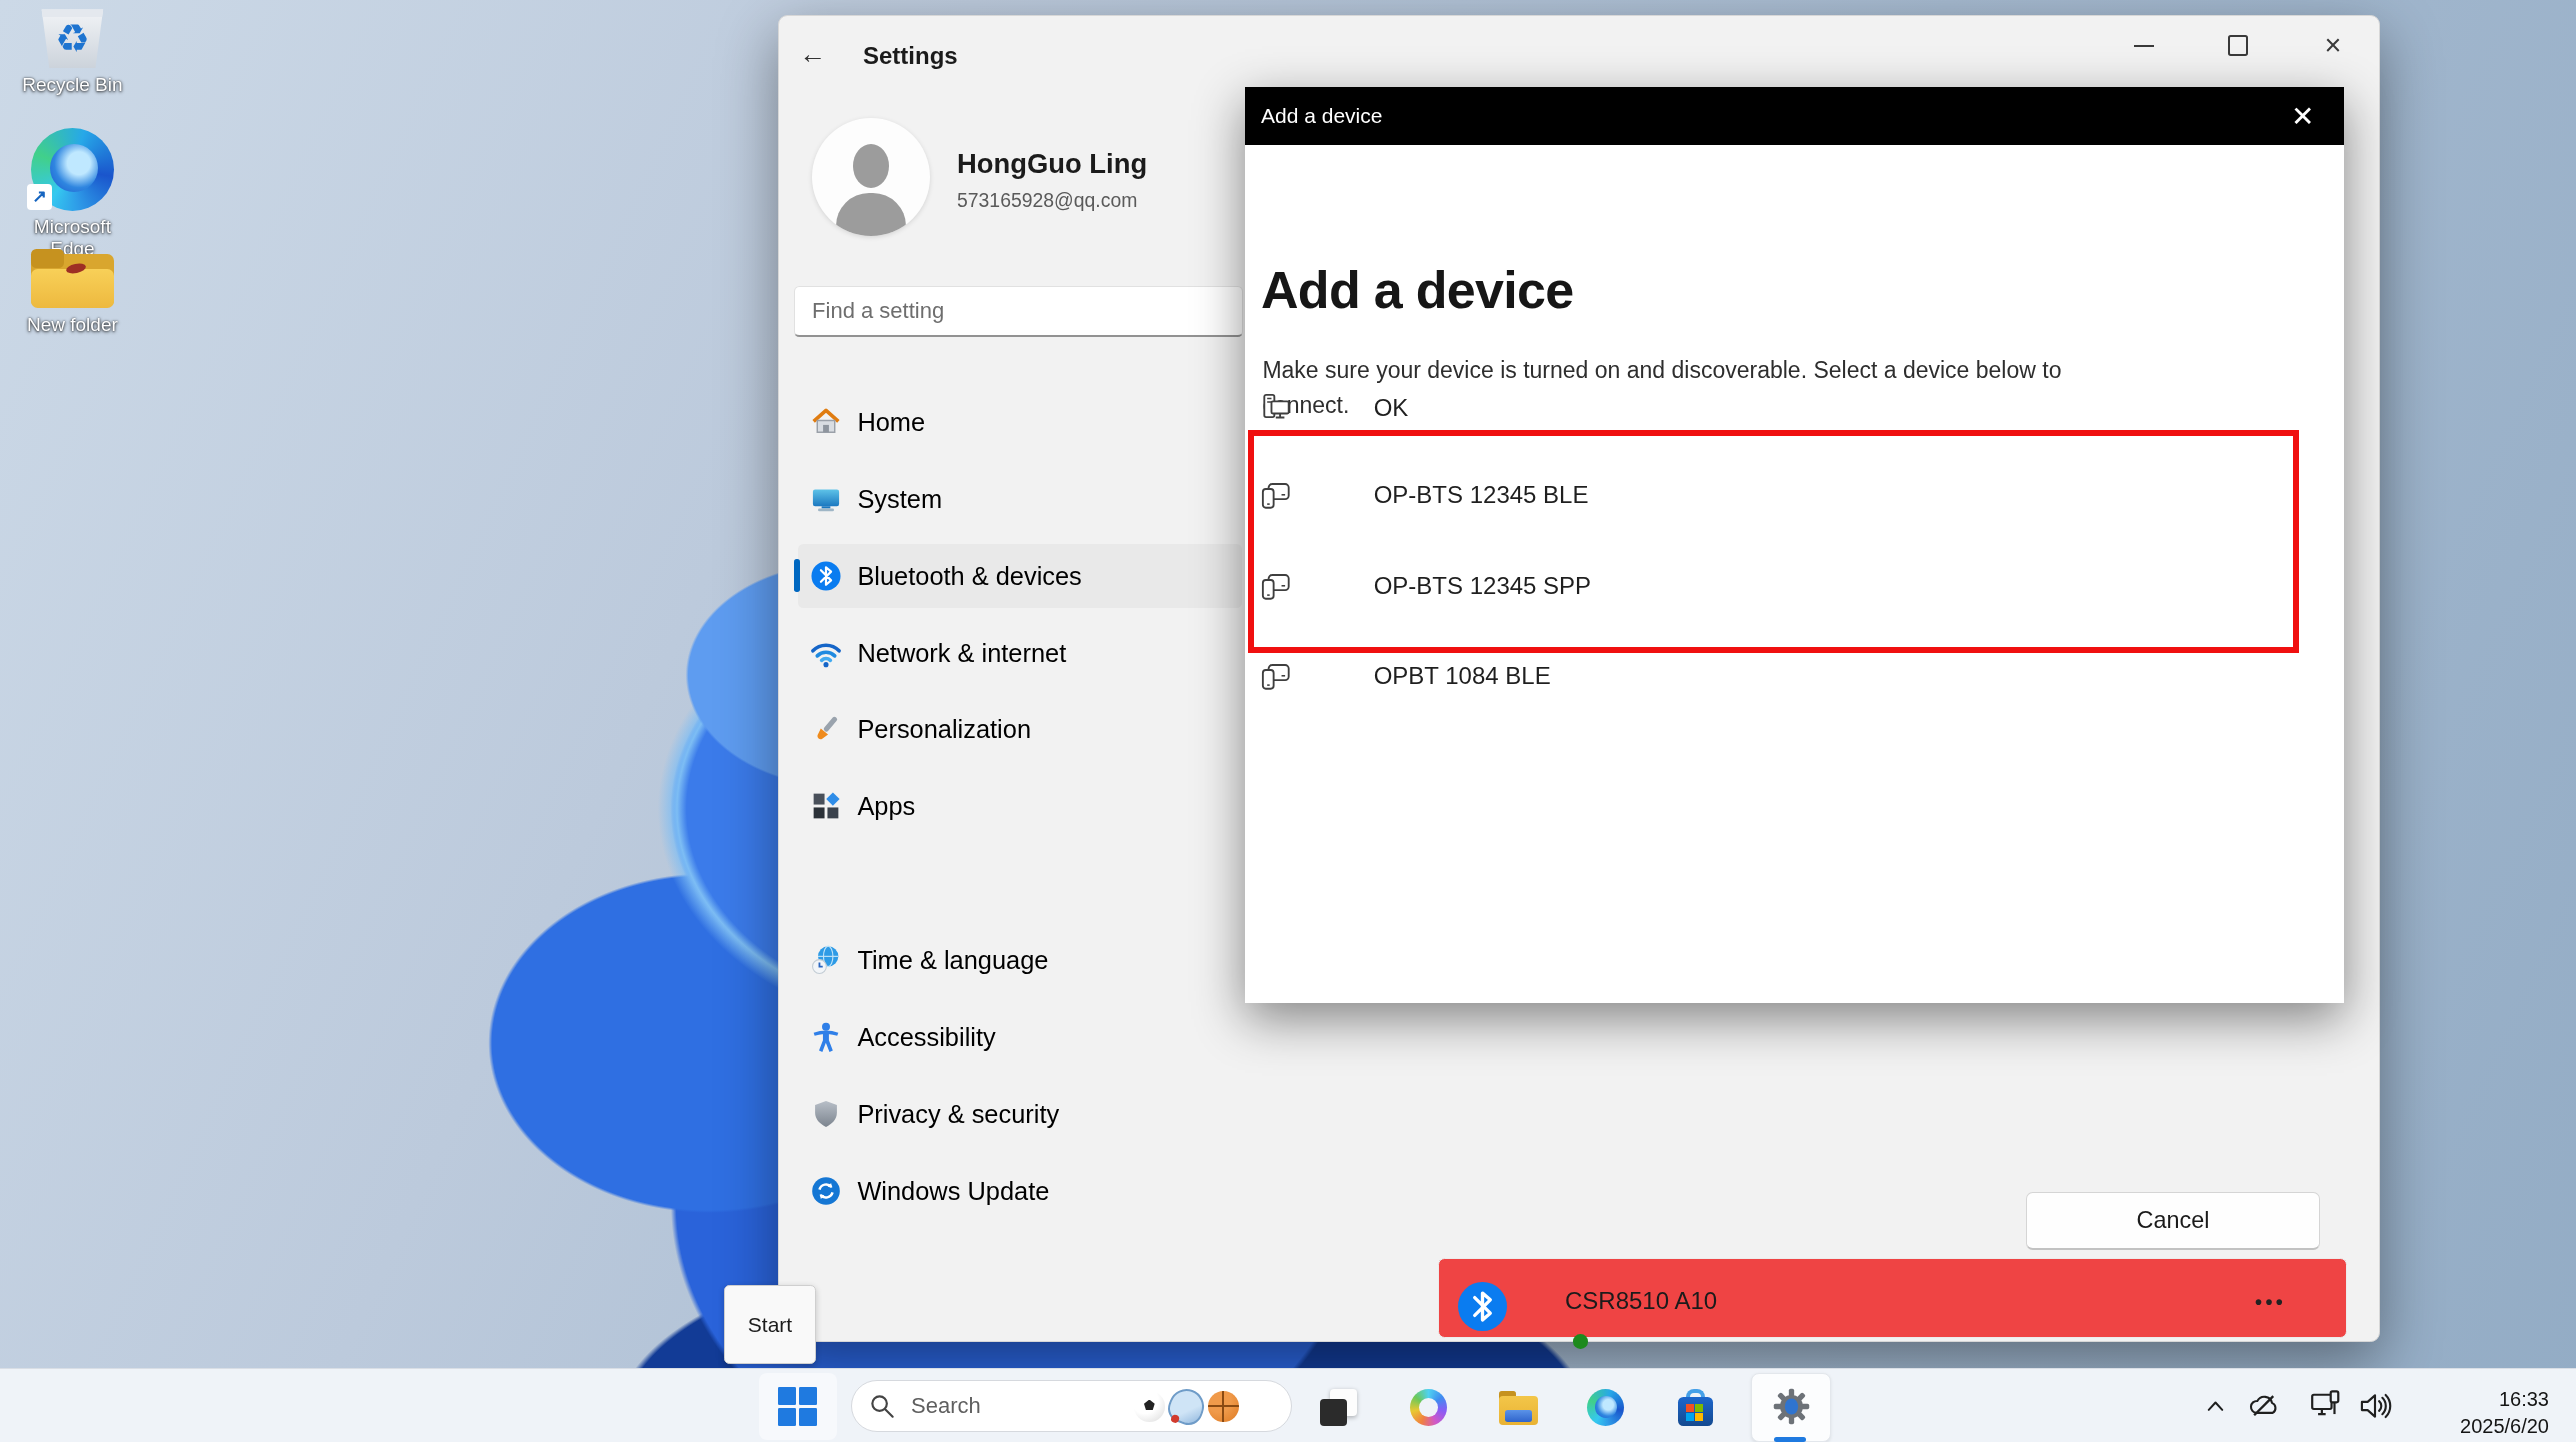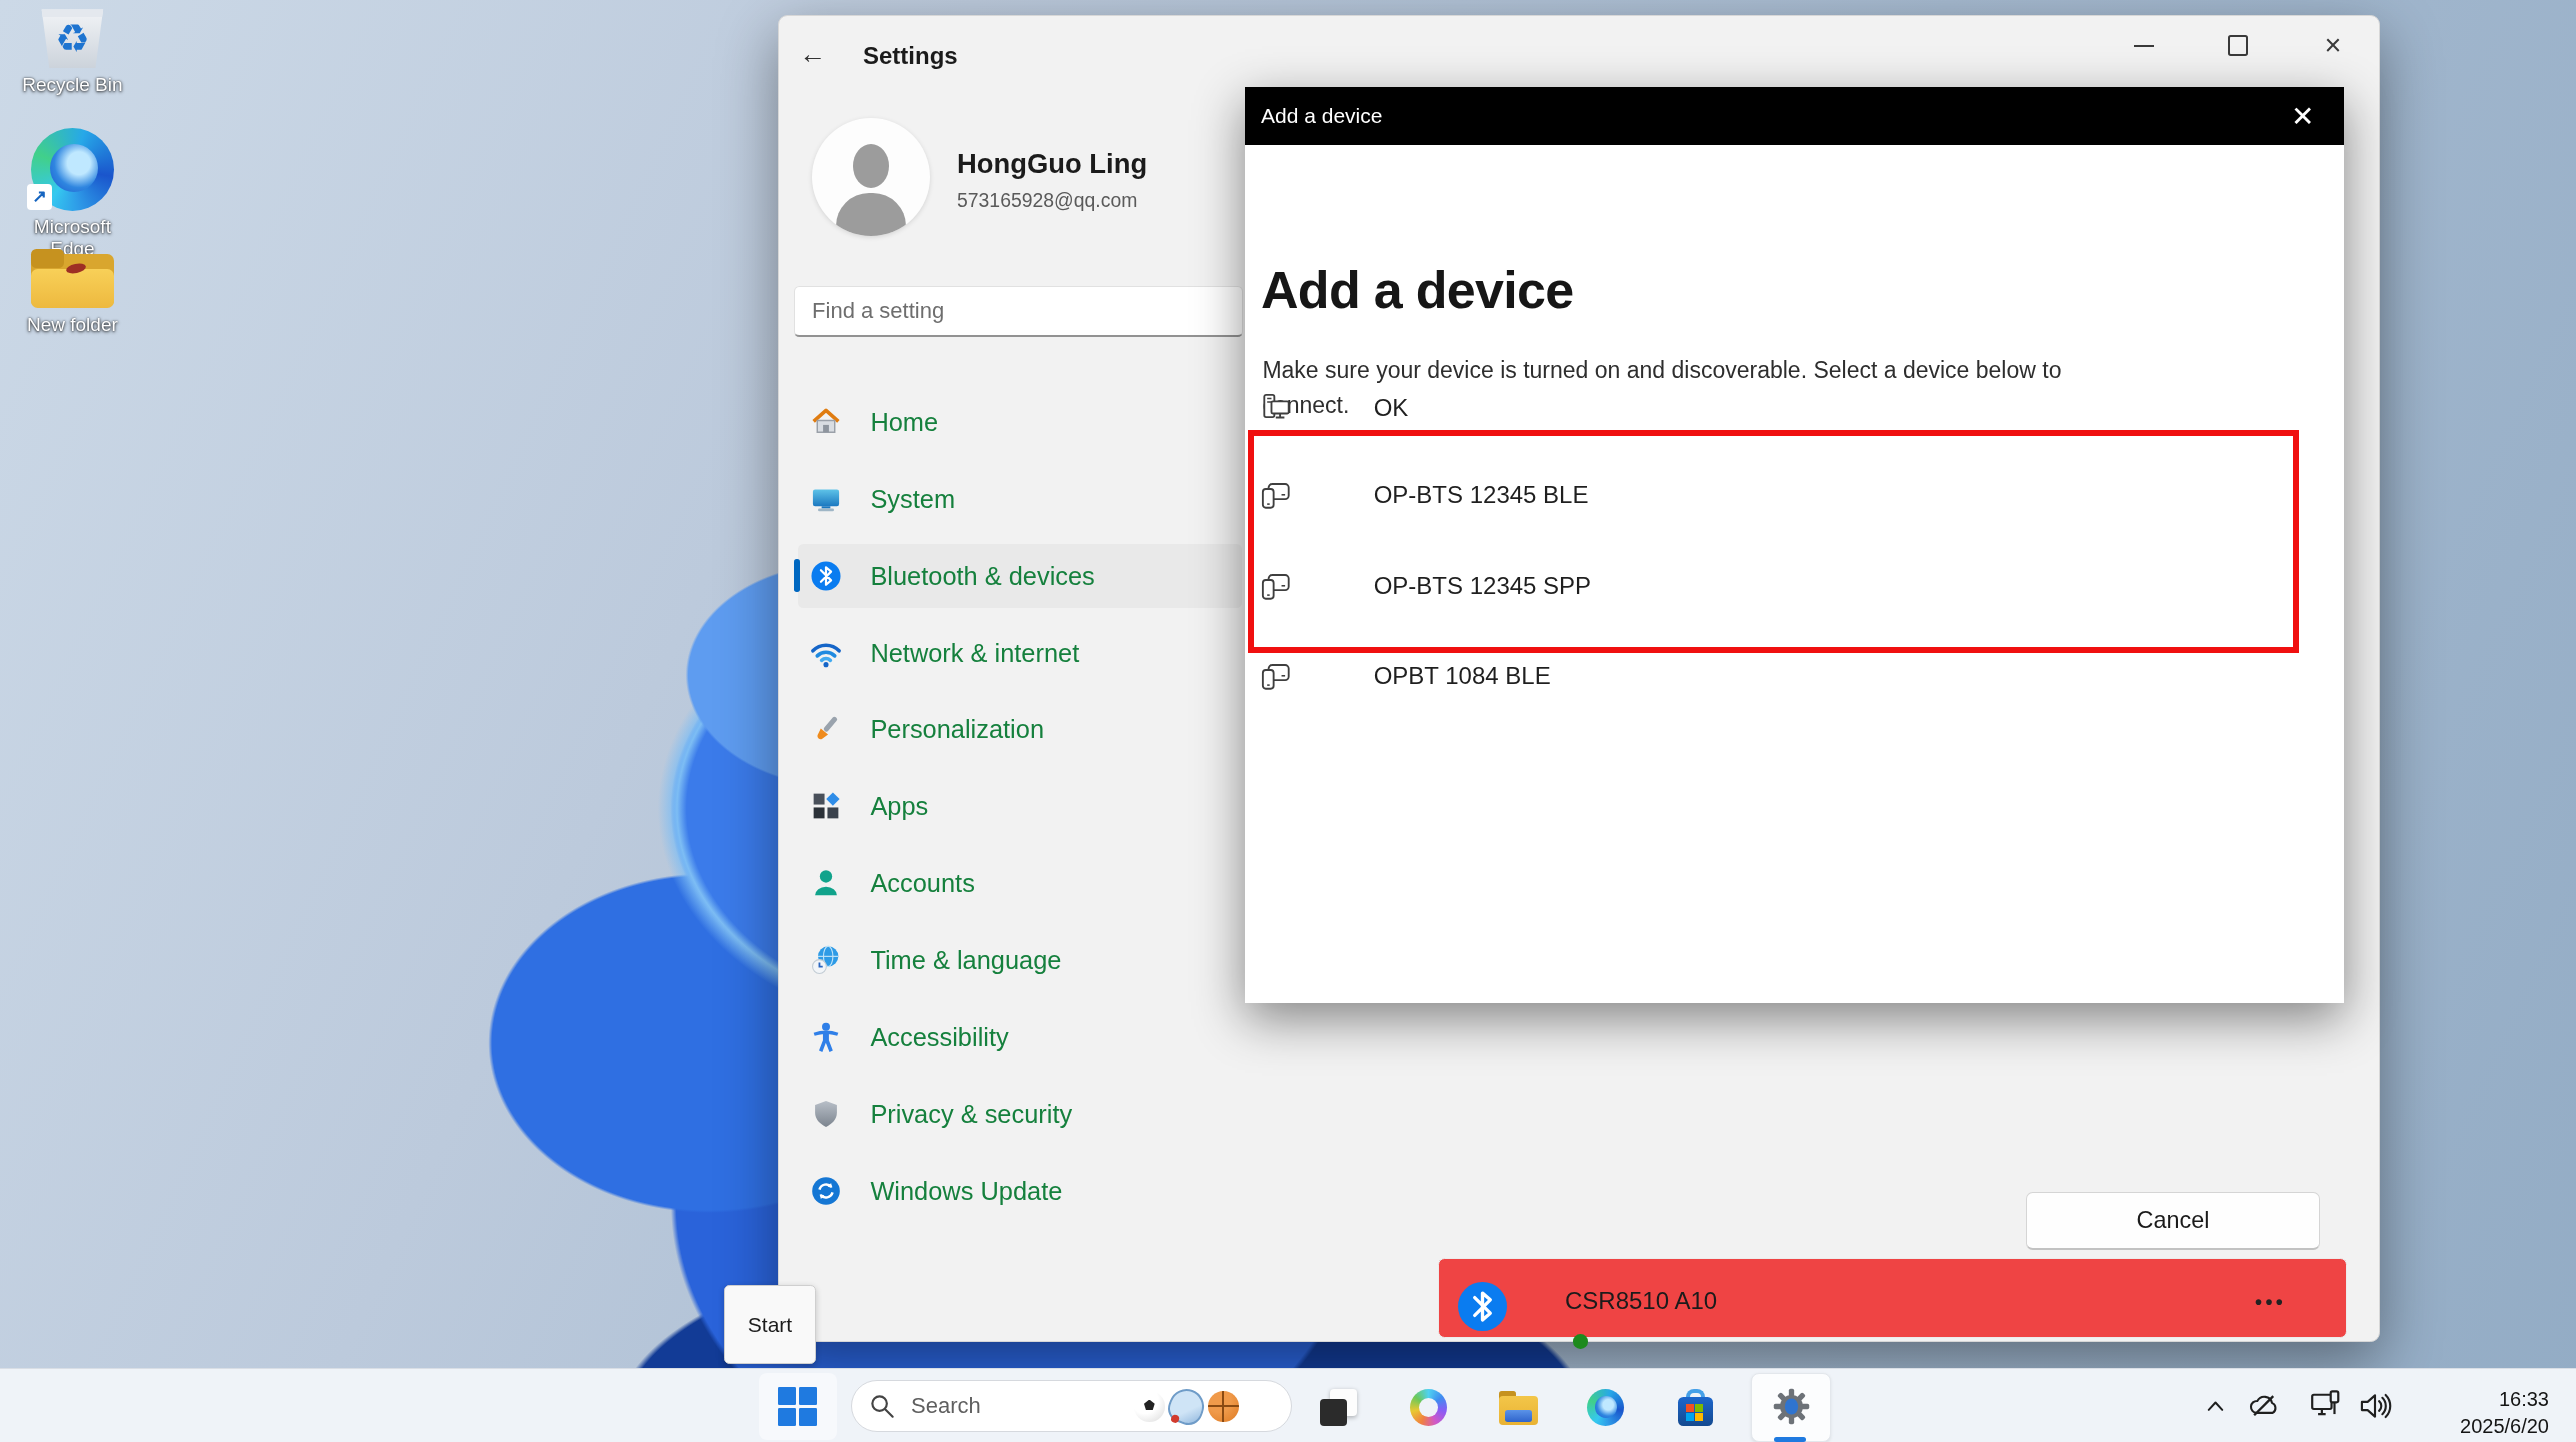--- a/index.html
+++ b/index.html
@@ -61,21 +61,21 @@
   .acct-mail{left:178px;top:173px;font-size:19.4px;color:#5a5a5a;}
 
   .find{left:14.7px;top:270px;width:449px;height:51px;background:#fff;border:1.3px solid #e1e1e1;
     border-bottom:2px solid #929292;border-radius:5.3px;box-sizing:border-box;}
   .find input{width:92%;height:100%;border:none;outline:none;background:transparent;
     font-family:"Liberation Sans",sans-serif;font-size:22px;color:#1b1b1b;padding:0 0 0 17.4px;}
   .find input::placeholder{color:#6e6e6e;}
 
   .side-item{left:19.4px;width:444px;height:64px;border-radius:5.3px;display:flex;align-items:center;}
   .side-item .ic{width:32px;height:32px;margin-left:12px;flex:0 0 32px;}
-  .side-item .lbl{margin-left:28px;font-size:25.4px;color:#15803d;white-space:nowrap;}
+  .side-item .lbl{margin-left:15px;font-size:25.4px;color:#000000;white-space:nowrap;}
   .side-item.sel{background:#e9e9e9;}
   .sel-bar{left:15.4px;width:5.3px;height:33px;border-radius:2.7px;background:#0067c0;}
 
   
   .dev-card{left:659px;top:1242px;width:909px;height:80px;background:#ef4444;
     border:1.3px solid #ececec;border-radius:6.7px;box-sizing:border-box;}
   .bt-badge{position:absolute;left:19px;top:23px;width:49px;height:49px;border-radius:50%;background:#0a7cf0;}
   .dev-card .nm{position:absolute;left:126px;top:28px;font-size:24px;color:#1b1b1b;}
   .gdot{position:absolute;left:134px;top:75px;width:14.7px;height:14.7px;border-radius:50%;background:#1d8a1d;}
   .more{position:absolute;right:60px;top:32px;font-size:20px;letter-spacing:3.3px;color:#222;font-weight:bold;}
@@ -279,29 +279,20 @@
       <div class="ic">
         <svg viewBox="0 0 44 44">
             <rect x="5" y="5" width="15" height="15" fill="#49505a"></rect>
             <rect x="5" y="24" width="15" height="15" fill="#2b3138"></rect>
             <rect x="24" y="24" width="15" height="15" fill="#3a424c"></rect>
             <rect x="25" y="6" width="13" height="13" transform="rotate(45 31.5 12.5)" fill="#2f8de8"></rect>
           </svg>
       </div>
         <div class="lbl">Apps</div>
     </div>
-    <div class="abs side-item" style="top:835px;">
-      <div class="ic">
-        <svg viewBox="0 0 44 44">
-            <circle cx="22" cy="13" r="8.5" fill="#11a38b"></circle>
-            <path d="M7 39 a15 12 0 0 1 30 0 z" fill="#11a38b"></path>
-          </svg>
-      </div>
-        <div class="lbl">Accounts</div>
-    </div>
     <div class="abs side-item" style="top:912px;">
       <div class="ic">
         <svg viewBox="0 0 44 44">
             <circle cx="25" cy="17" r="14" fill="#2e9be6"></circle>
             <ellipse cx="25" cy="17" rx="6.5" ry="14" fill="none" stroke="#bfe3f8" stroke-width="1.6"></ellipse>
             <path d="M11 17 h28" stroke="#bfe3f8" stroke-width="1.6"></path>
             <circle cx="13" cy="31" r="9.5" fill="#f2f5f8" stroke="#c2ccd4" stroke-width="1.5"></circle>
             <path d="M13 25.5 v5.5 h4.5" stroke="#2b66c0" stroke-width="2.5" fill="none"></path>
           </svg>
       </div>

